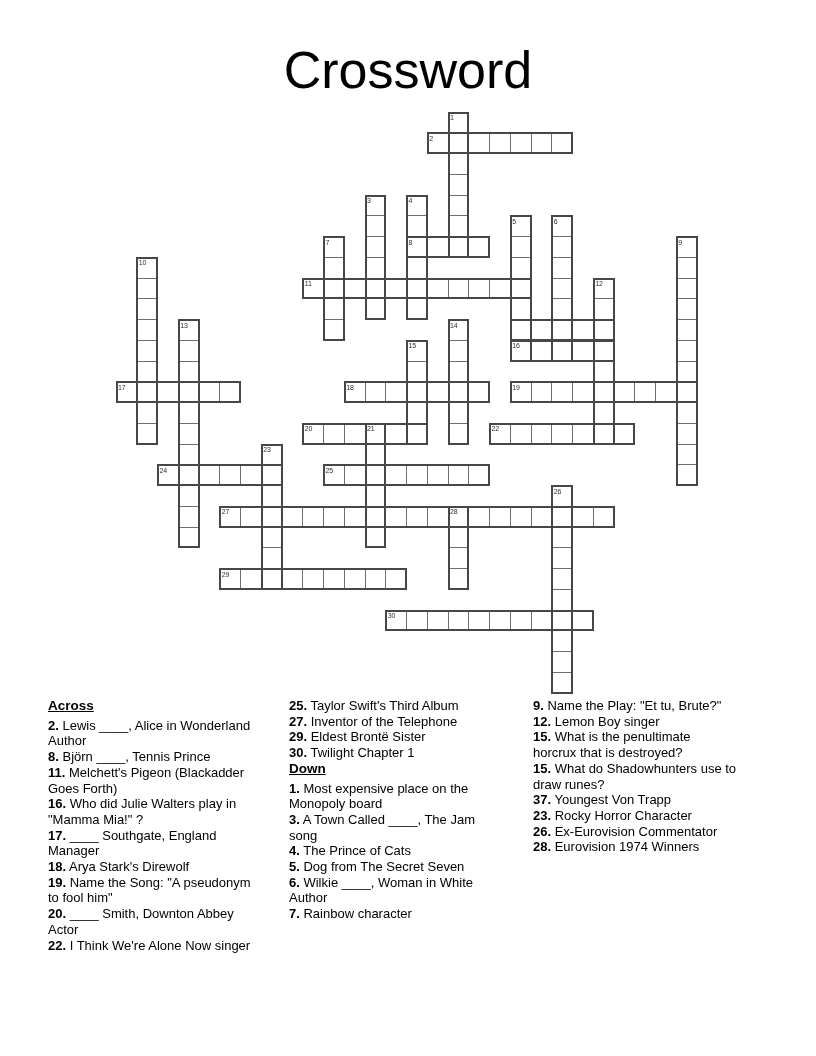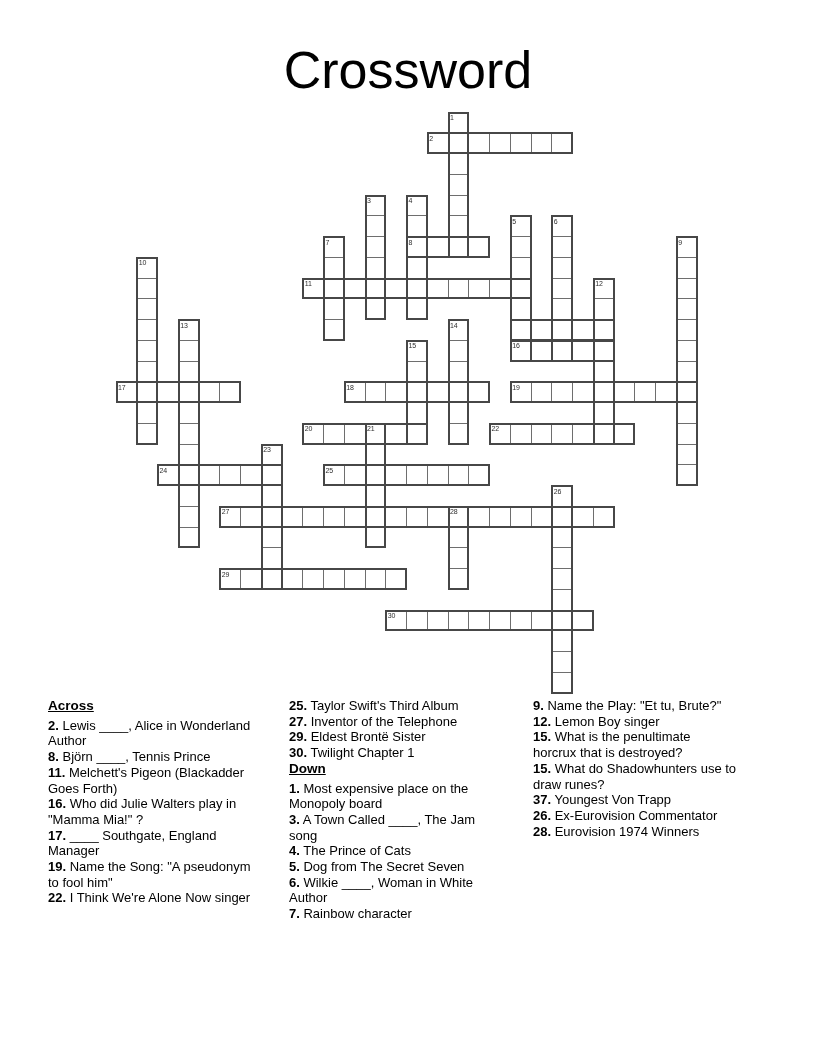--- a/index.html
+++ b/index.html
@@ -312,22 +312,25 @@
       <div class="clue-header">Across</div>
       <div class="clue-item"><b>2.</b><span> Lewis ____, Alice in Wonderland
 Author</span></div>
       <div class="clue-item"><b>8.</b><span> Björn ____, Tennis Prince</span></div>
       <div class="clue-item"><b>11.</b><span> Melchett's Pigeon (Blackadder
 Goes Forth)</span></div>
       <div class="clue-item"><b>16.</b><span> Who did Julie Walters play in
 "Mamma Mia!" ?</span></div>
       <div class="clue-item"><b>17.</b><span> ____ Southgate, England
 Manager</span></div>
+      <div class="clue-item"><b>18.</b><span> Arya Stark's Direwolf</span></div>
       <div class="clue-item"><b>19.</b><span> Name the Song: "A pseudonym
 to fool him"</span></div>
+      <div class="clue-item"><b>20.</b><span> ____ Smith, Downton Abbey
+Actor</span></div>
       <div class="clue-item"><b>22.</b><span> I Think We're Alone Now singer</span></div>
     </div>
   <div class="clue-col c2">
       <div class="clue-item"><b>25.</b><span> Taylor Swift's Third Album</span></div>
       <div class="clue-item"><b>27.</b><span> Inventor of the Telephone</span></div>
       <div class="clue-item"><b>29.</b><span> Eldest Brontë Sister</span></div>
       <div class="clue-item"><b>30.</b><span> Twilight Chapter 1</span></div>
       <div class="clue-header">Down</div>
       <div class="clue-item"><b>1.</b><span> Most expensive place on the
 Monopoly board</span></div>
@@ -340,16 +343,17 @@
       <div class="clue-item"><b>7.</b><span> Rainbow character</span></div>
     </div>
   <div class="clue-col c3">
       <div class="clue-item"><b>9.</b><span> Name the Play: "Et tu, Brute?"</span></div>
       <div class="clue-item"><b>12.</b><span> Lemon Boy singer</span></div>
       <div class="clue-item"><b>15.</b><span> What is the penultimate
 horcrux that is destroyed?</span></div>
       <div class="clue-item"><b>15.</b><span> What do Shadowhunters use to
 draw runes?</span></div>
       <div class="clue-item"><b>37.</b><span> Youngest Von Trapp</span></div>
+      <div class="clue-item"><b>23.</b><span> Rocky Horror Character</span></div>
       <div class="clue-item"><b>26.</b><span> Ex-Eurovision Commentator</span></div>
       <div class="clue-item"><b>28.</b><span> Eurovision 1974 Winners</span></div>
     </div>
 </div>
 
 </body></html>

